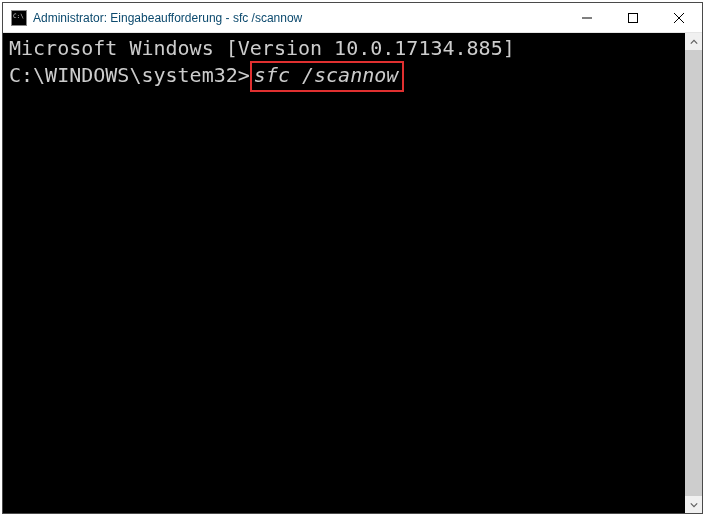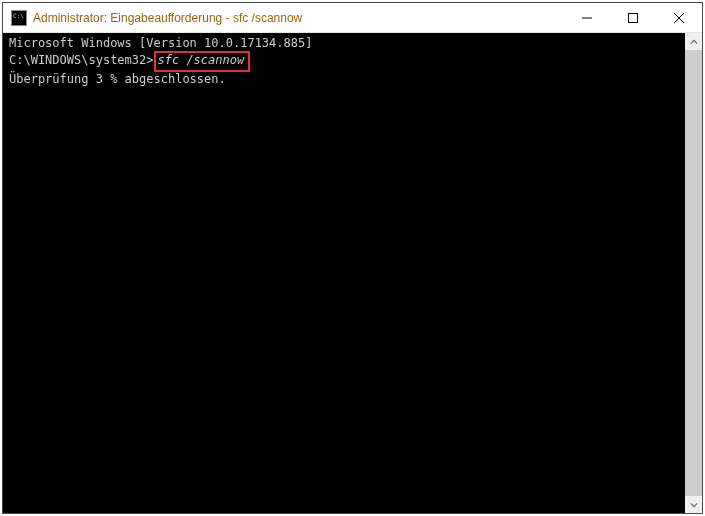--- a/index.html
+++ b/index.html
@@ -47,21 +47,21 @@
       content: "C:\\";
       color: #ccc;
       font-size: 6px;
       font-family: Consolas, monospace;
       position: absolute;
       top: 1px;
       left: 1px;
     }
     .titlebar-title {
       font-size: 12px;
-      color: #a16207;
+      color: #0c4a6e;
       flex: 1;
     }
     .win-controls {
       display: flex;
       height: 100%;
     }
     .win-btn {
       width: 46px;
       height: 100%;
       display: flex;
@@ -75,21 +75,21 @@
       height: 10px;
       stroke: #000;
       stroke-width: 1;
       fill: none;
     }
     .terminal {
       flex: 1;
       background: #000;
       color: #ccc;
       font-family: Consolas, "Lucida Console", monospace;
-      font-size: 12px;
+      font-size: 20px;
       line-height: 1.25;
       padding: 3px 0;
       position: relative;
       overflow: hidden;
     }
     .terminal-line {
       white-space: pre;
     }
     .highlight-box {
       border: 2px solid #e03030;
@@ -163,21 +163,20 @@
     </div>
   </div>
 
   <div class="terminal">
     <div class="terminal-content">
       <div class="terminal-line">Microsoft Windows [Version 10.0.17134.885]</div>
       <div class="terminal-line"></div>
       <div class="terminal-line"><span>C:\WINDOWS\system32&gt;</span><span class="highlight-box">sfc /scannow</span></div>
       <div class="terminal-line"></div>
       <div class="terminal-line"></div>
-      <div class="terminal-line">Überprüfung 3 % abgeschlossen.</div>
     </div>
 
     <div class="scrollbar">
       <div class="scroll-btn">
         <svg viewBox="0 0 10 10" width="8" height="8">
             <path d="M1 7 L5 3 L9 7" fill="none" stroke="#606060" stroke-width="1.5"></path>
           </svg>
       </div>
       <div class="scroll-track">
         <div class="scroll-thumb"></div>

